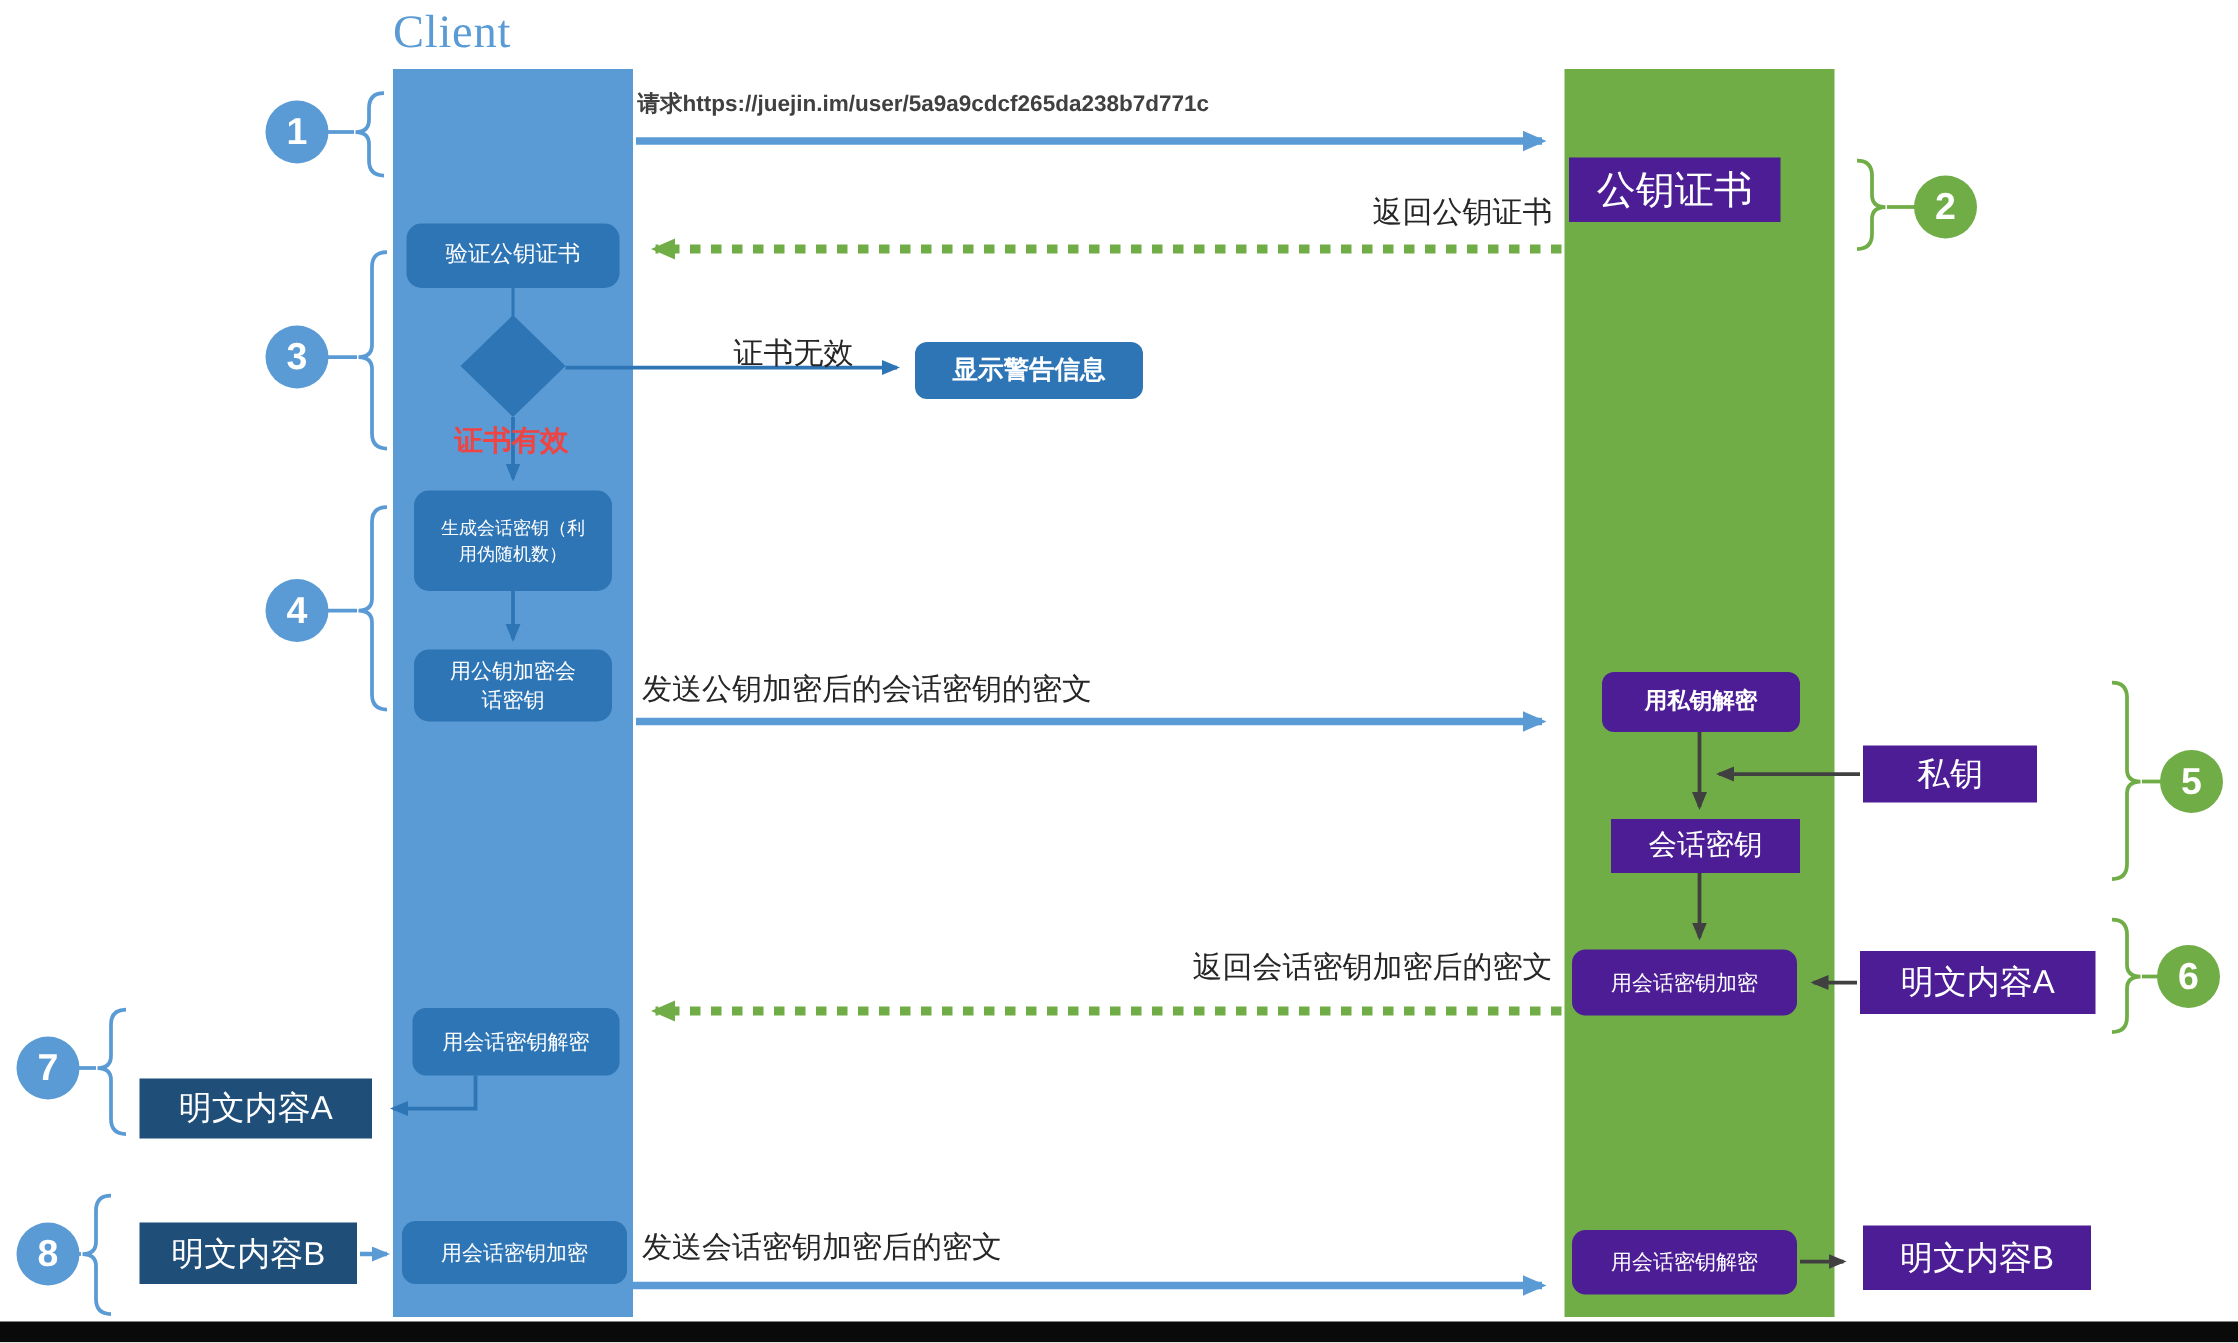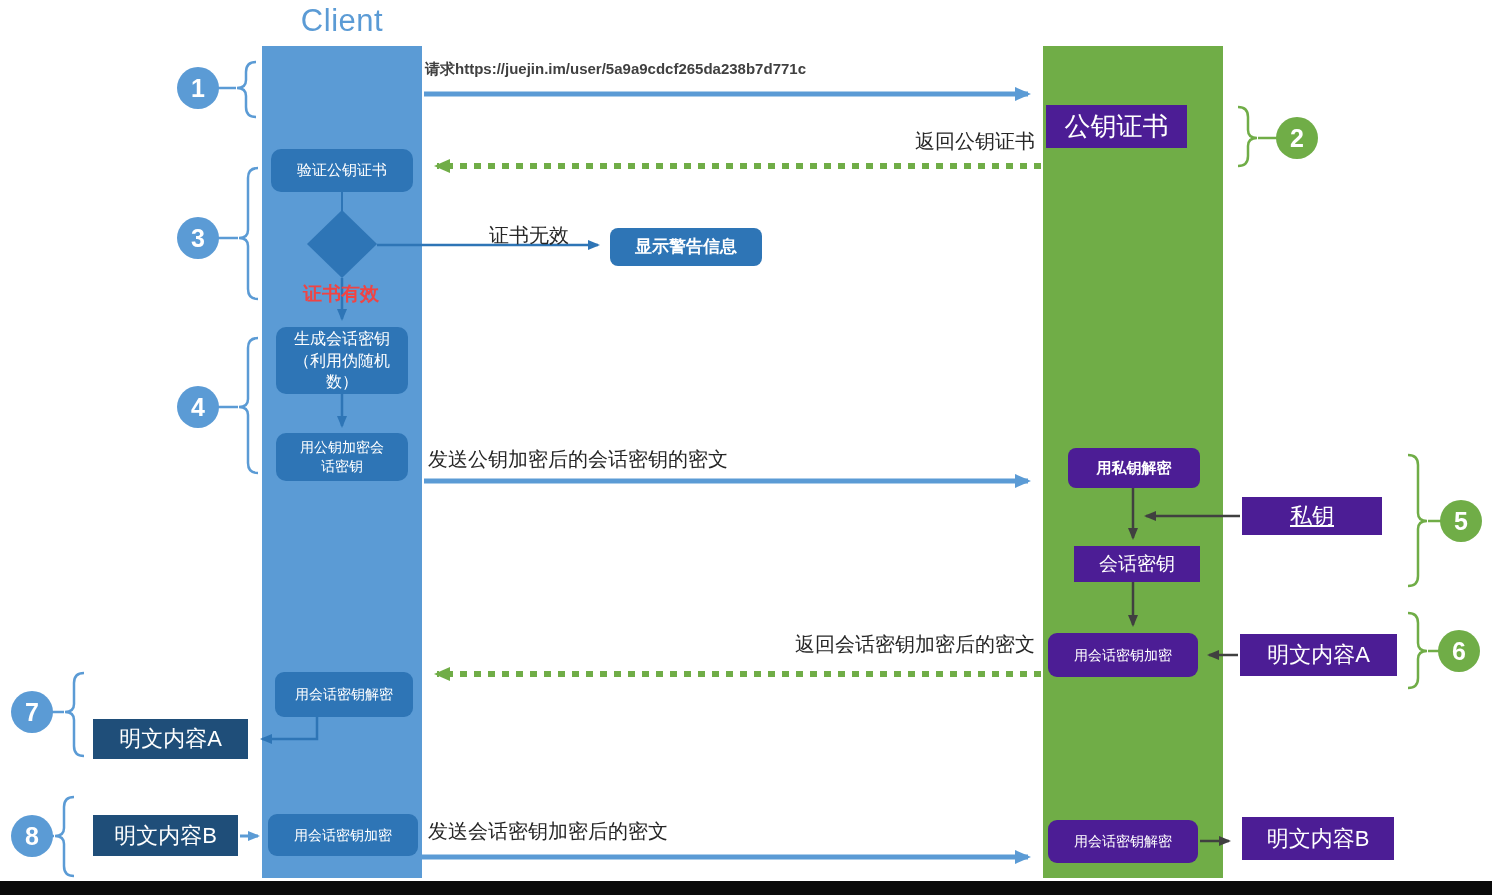--- a/index.html
+++ b/index.html
@@ -1,21 +1,21 @@
 <!DOCTYPE html>
 <html><head>
 <meta charset="utf-8">
 <style>
   html,body{margin:0;padding:0;background:#fff;}
   .stage{position:relative;width:1492px;height:895px;background:#ffffff;overflow:hidden;
          font-family:"Liberation Sans",sans-serif;}
   .col{position:absolute;top:46px;height:832px;}
   .col-client{left:262px;width:160px;background:#5b9bd5;}
   .col-server{left:1043px;width:180px;background:#70ad47;}
-  .title{position:absolute;text-align:center;font-size:31px;letter-spacing:0.5px;}
+  .title{position:absolute;font-size:31px;letter-spacing:0.5px;font-family:Liberation Serif, serif;}
   .title-client{left:262px;width:160px;top:3px;color:#5b9bd5;}
   .title-server{left:1043px;width:180px;top:13px;color:#70ad47;}
   .box{position:absolute;display:flex;align-items:center;justify-content:center;
        text-align:center;color:#ffffff;line-height:1.35;box-sizing:border-box;}
   .b-blue{background:#2e75b6;border-radius:10px;}
   .b-navy{background:#1f4e79;}
   .b-green{background:#4c1d95;}
   .r8{border-radius:8px;font-weight:bold;}
   .r9{border-radius:9px;}
   .sq{border-radius:0;}
@@ -117,26 +117,26 @@
   <div class="url" style="left:425px;top:60px;">请求https://juejin.im/user/5a9a9cdcf265da238b7d771c</div>
 
   <div class="lbl lbl-r" style="left:895px;top:128px;width:140px;">返回公钥证书</div>
   <div class="box b-green sq" style="left:1046px;top:105px;width:141px;height:43px;font-size:26px;">公钥证书</div>
 
   <div class="box b-blue" style="left:271px;top:149px;width:142px;height:43px;font-size:15px;">验证公钥证书</div>
   <div class="lbl" style="left:489px;top:222px;">证书无效</div>
   <div class="box b-blue r8" style="left:610px;top:228px;width:152px;height:38px;font-size:17px;">显示警告信息</div>
   <div class="valid" style="left:303px;top:281px;">证书有效</div>
 
-  <div class="box b-blue" style="left:276px;top:327px;width:132px;height:67px;font-size:16px;padding:0 18px;">生成会话密钥（利用伪随机数）</div>
+  <div class="box b-blue" style="left:276px;top:327px;width:132px;height:67px;font-size:12px;padding:0 18px;">生成会话密钥（利用伪随机数）</div>
   <div class="box b-blue" style="left:276px;top:433px;width:132px;height:48px;font-size:14px;padding:0 18px;">用公钥加密会话密钥</div>
   <div class="lbl" style="left:428px;top:446px;">发送公钥加密后的会话密钥的密文</div>
 
   <div class="box b-green r8" style="left:1068px;top:448px;width:132px;height:40px;font-size:15px;">用私钥解密</div>
-  <div class="box b-green sq" style="left:1242px;top:497px;width:140px;height:38px;font-size:22px;text-decoration:underline;">私钥</div>
+  <div class="box b-green sq" style="left:1242px;top:497px;width:116px;height:38px;font-size:22px;">私钥</div>
   <div class="box b-green sq" style="left:1074px;top:546px;width:126px;height:36px;font-size:19px;">会话密钥</div>
 
   <div class="lbl lbl-r" style="left:790px;top:631px;width:245px;">返回会话密钥加密后的密文</div>
   <div class="box b-green r9" style="left:1048px;top:633px;width:150px;height:44px;font-size:14px;">用会话密钥加密</div>
   <div class="box b-green sq" style="left:1240px;top:634px;width:157px;height:42px;font-size:22px;">明文内容A</div>
 
   <div class="box b-blue r9" style="left:275px;top:672px;width:138px;height:45px;font-size:14px;">用会话密钥解密</div>
   <div class="box b-navy" style="left:93px;top:719px;width:155px;height:40px;font-size:22px;">明文内容A</div>
 
   <div class="box b-navy" style="left:93px;top:815px;width:145px;height:41px;font-size:22px;">明文内容B</div>

